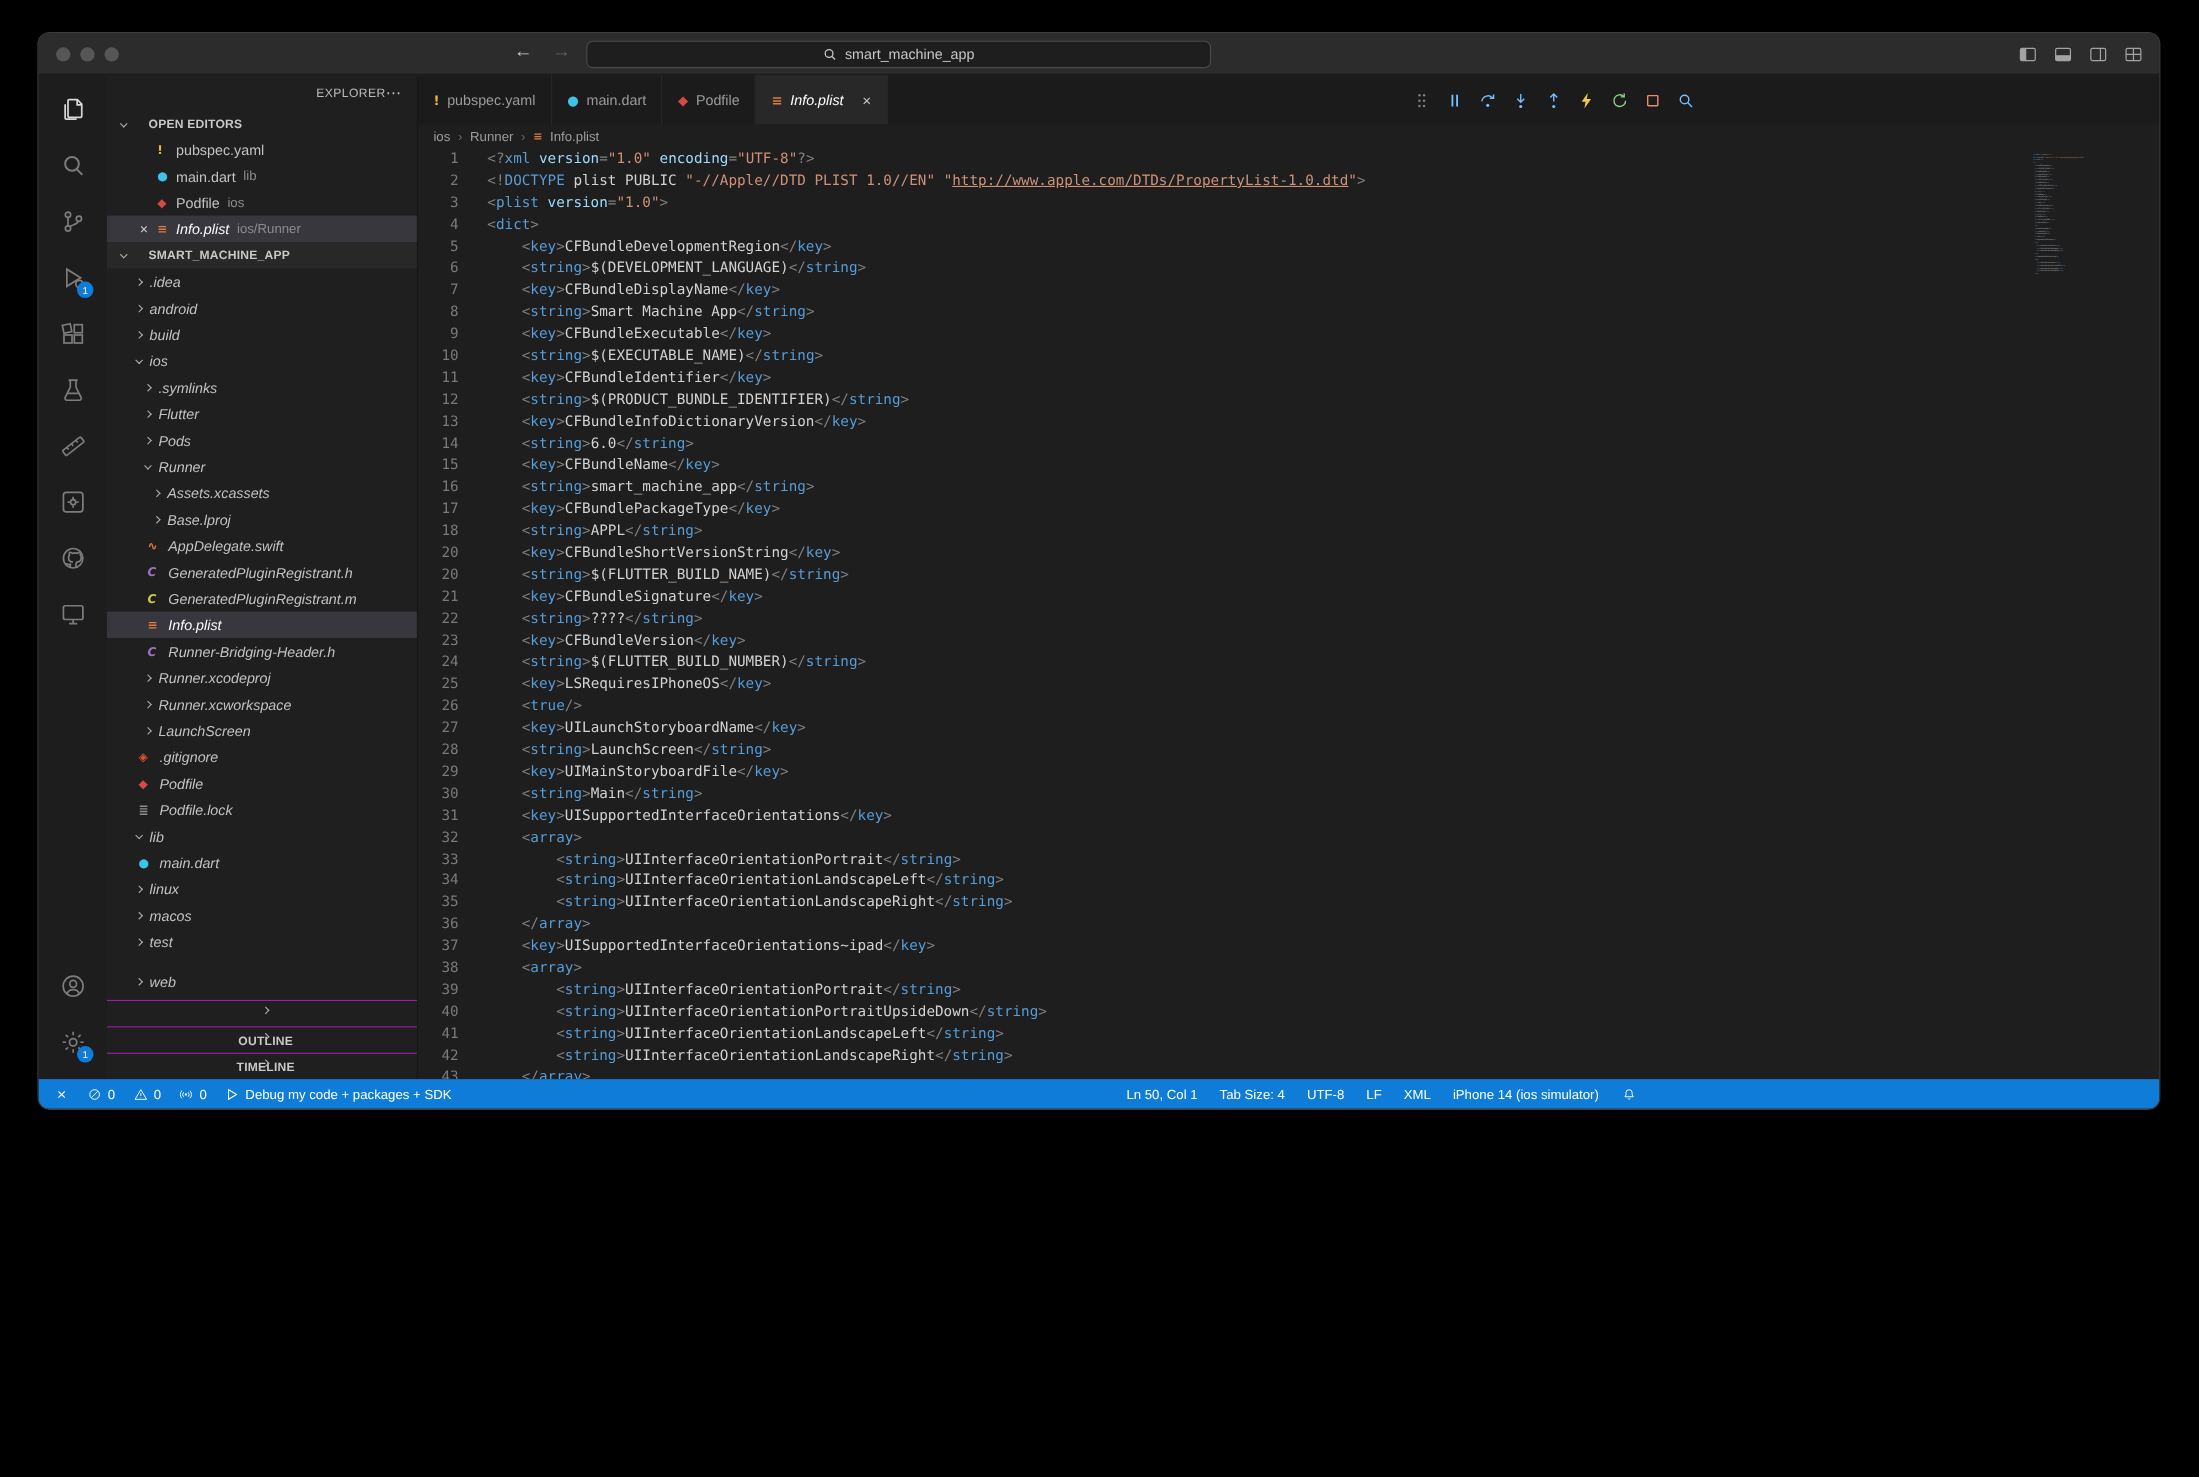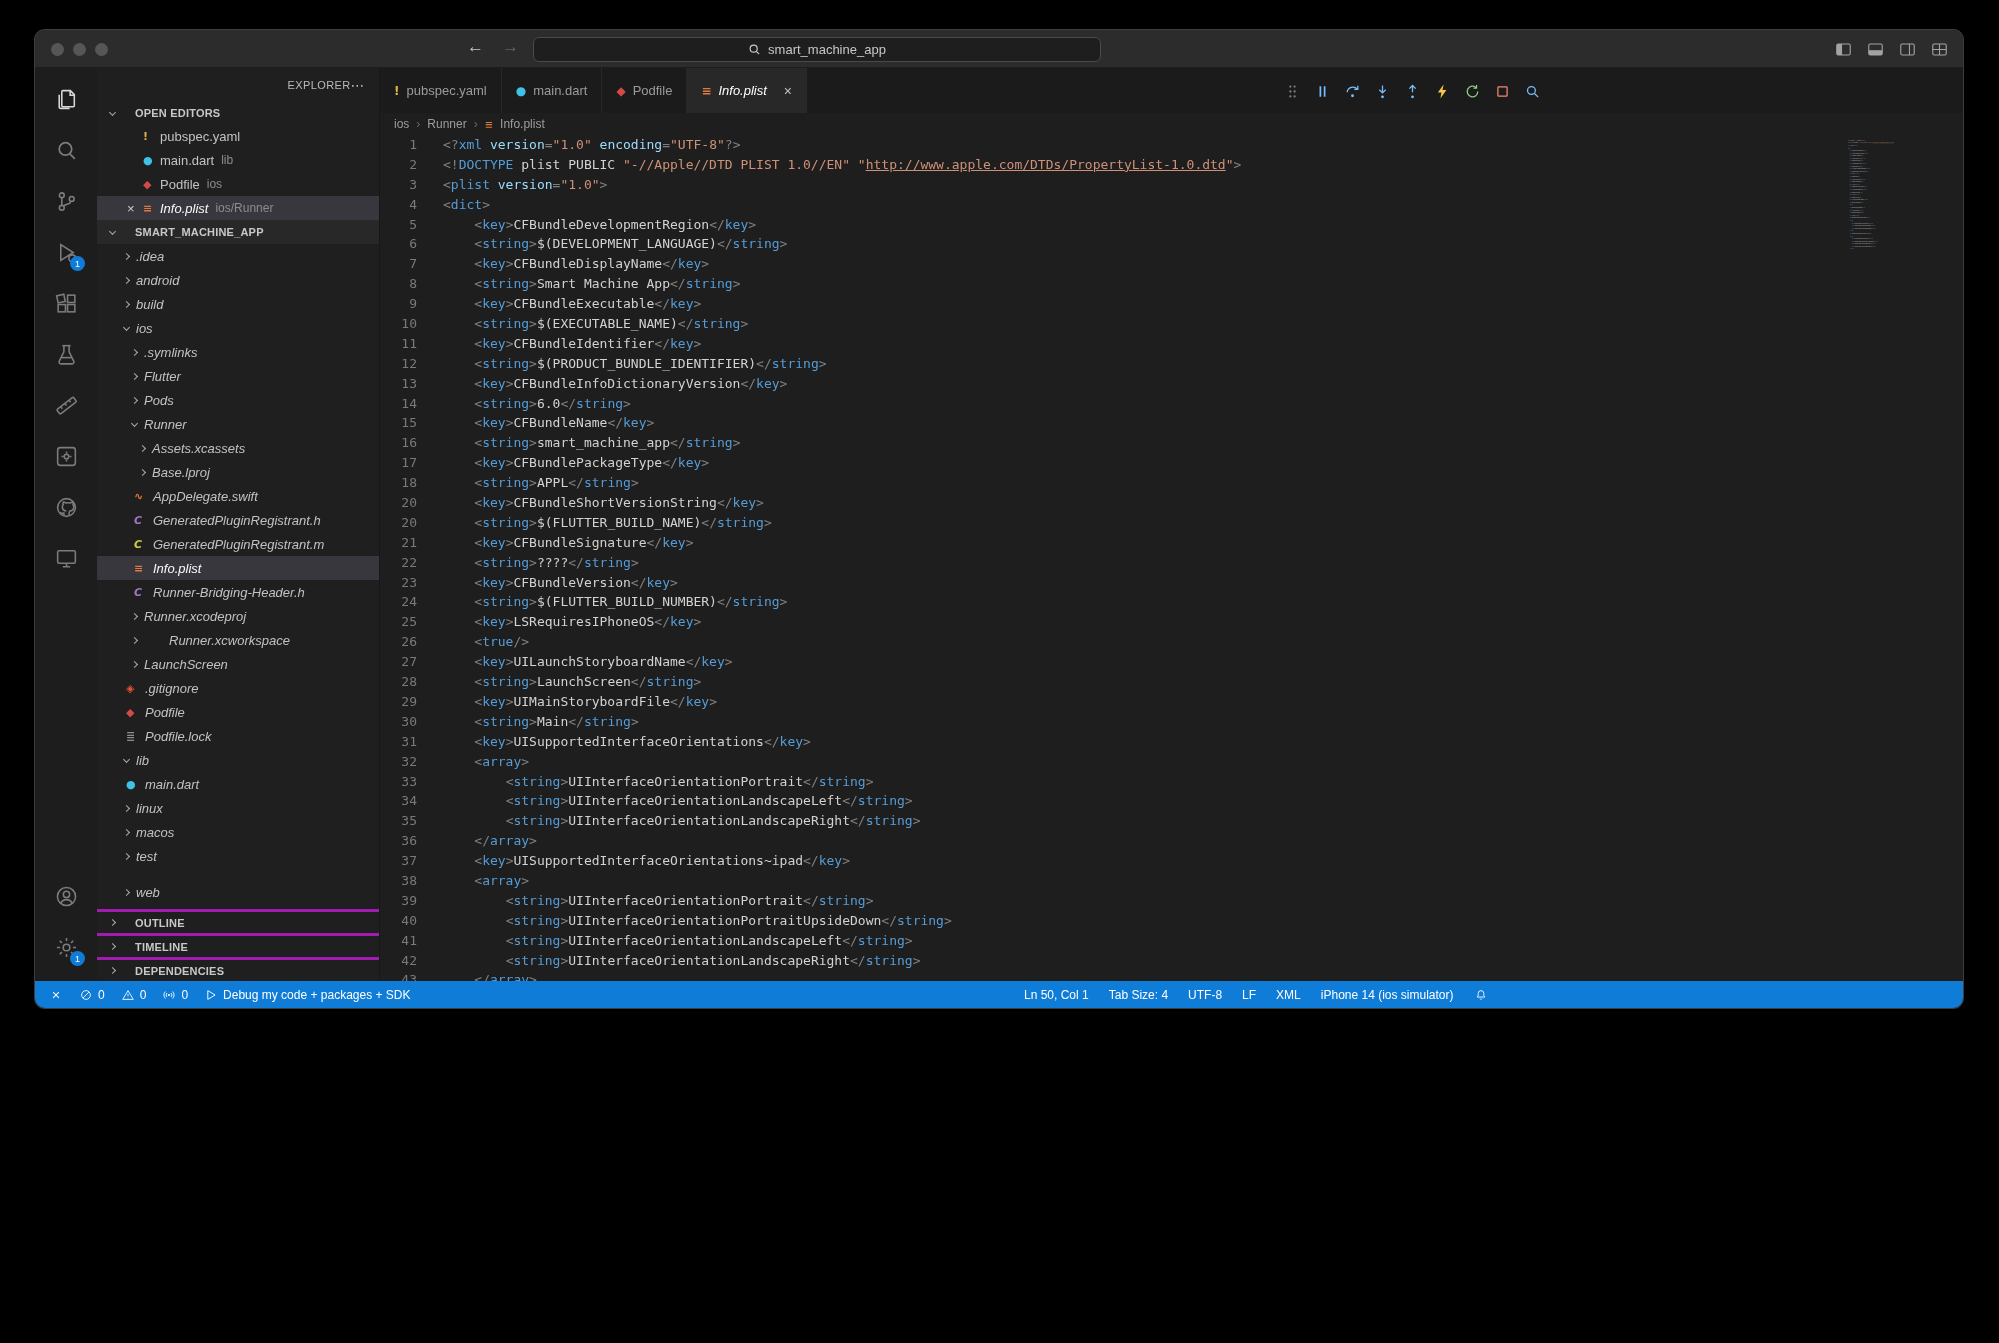--- a/index.html
+++ b/index.html
@@ -37,21 +37,21 @@
 
   
   .sidebar { width:283px; background:#1f1f1f; border-right:1px solid #171717; display:flex;
     flex-direction:column; font-size:13px; color:#c2c2c2; flex:none; overflow:hidden; }
   .sb-header { height:34px; flex:none; display:flex; align-items:center; justify-content:flex-end;
     padding:0 14px 0 20px; font-size:11px; letter-spacing:.4px; color:#bababa; }
   .sb-ellipsis { font-family:"DejaVu Sans", sans-serif; color:#bababa; font-size:14px; }
   .sec-header, .proj-header, .bsec { height:22px; flex:none; display:flex; align-items:center; gap:15px;
     padding-left:7px; font-weight:bold; font-size:11px; color:#c8c8c8; letter-spacing:.2px; }
   .proj-header { height:24px; background:rgba(255,255,255,.045); }
-  .bsec { height:24px; border-top:3px solid #a21caf; }
+  .bsec { height:24px; border-top:1px solid #a21caf;flex-direction:column; }
   .bottom-secs { margin-top:auto; }
   .chev { width:5px; height:5px; border-right:1.3px solid #ababab; border-bottom:1.3px solid #ababab;
     display:inline-block; }
   .chev.r { transform:rotate(-45deg); }
   .chev.d { transform:rotate(45deg); margin-top:-2px; }
   .slot { width:16px; height:16px; display:inline-flex; align-items:center; justify-content:center; flex:none; }
   .ficon { width:17px; flex:none; font-family:"DejaVu Sans", sans-serif; font-size:11px; font-weight:bold;
     text-align:left; }
   .oe-row { height:24px; flex:none; display:flex; align-items:center; padding-left:30px; }
   .oe-row.active { background:#37373d; color:#fafafa; }
@@ -376,21 +376,21 @@
           <div class="tree-row" style="padding-left: 37px;">
             <span class="ficon" style="color: rgb(160, 116, 196);">C</span>
             <span class="tree-label">Runner-Bridging-Header.h</span>
           </div>
           <div class="tree-row" style="padding-left: 29px;">
             <span class="slot">
               <span class="chev r"></span>
             </span>
             <span class="tree-label">Runner.xcodeproj</span>
           </div>
-          <div class="tree-row" style="padding-left: 29px; gap: 25px;">
+          <div class="tree-row" style="padding-left: 29px;">
             <span class="slot">
               <span class="chev r"></span>
             </span>
             <span class="tree-label">Runner.xcworkspace</span>
           </div>
           <div class="tree-row" style="padding-left: 29px;">
             <span class="slot">
               <span class="chev r"></span>
             </span>
             <span class="tree-label">LaunchScreen</span>

